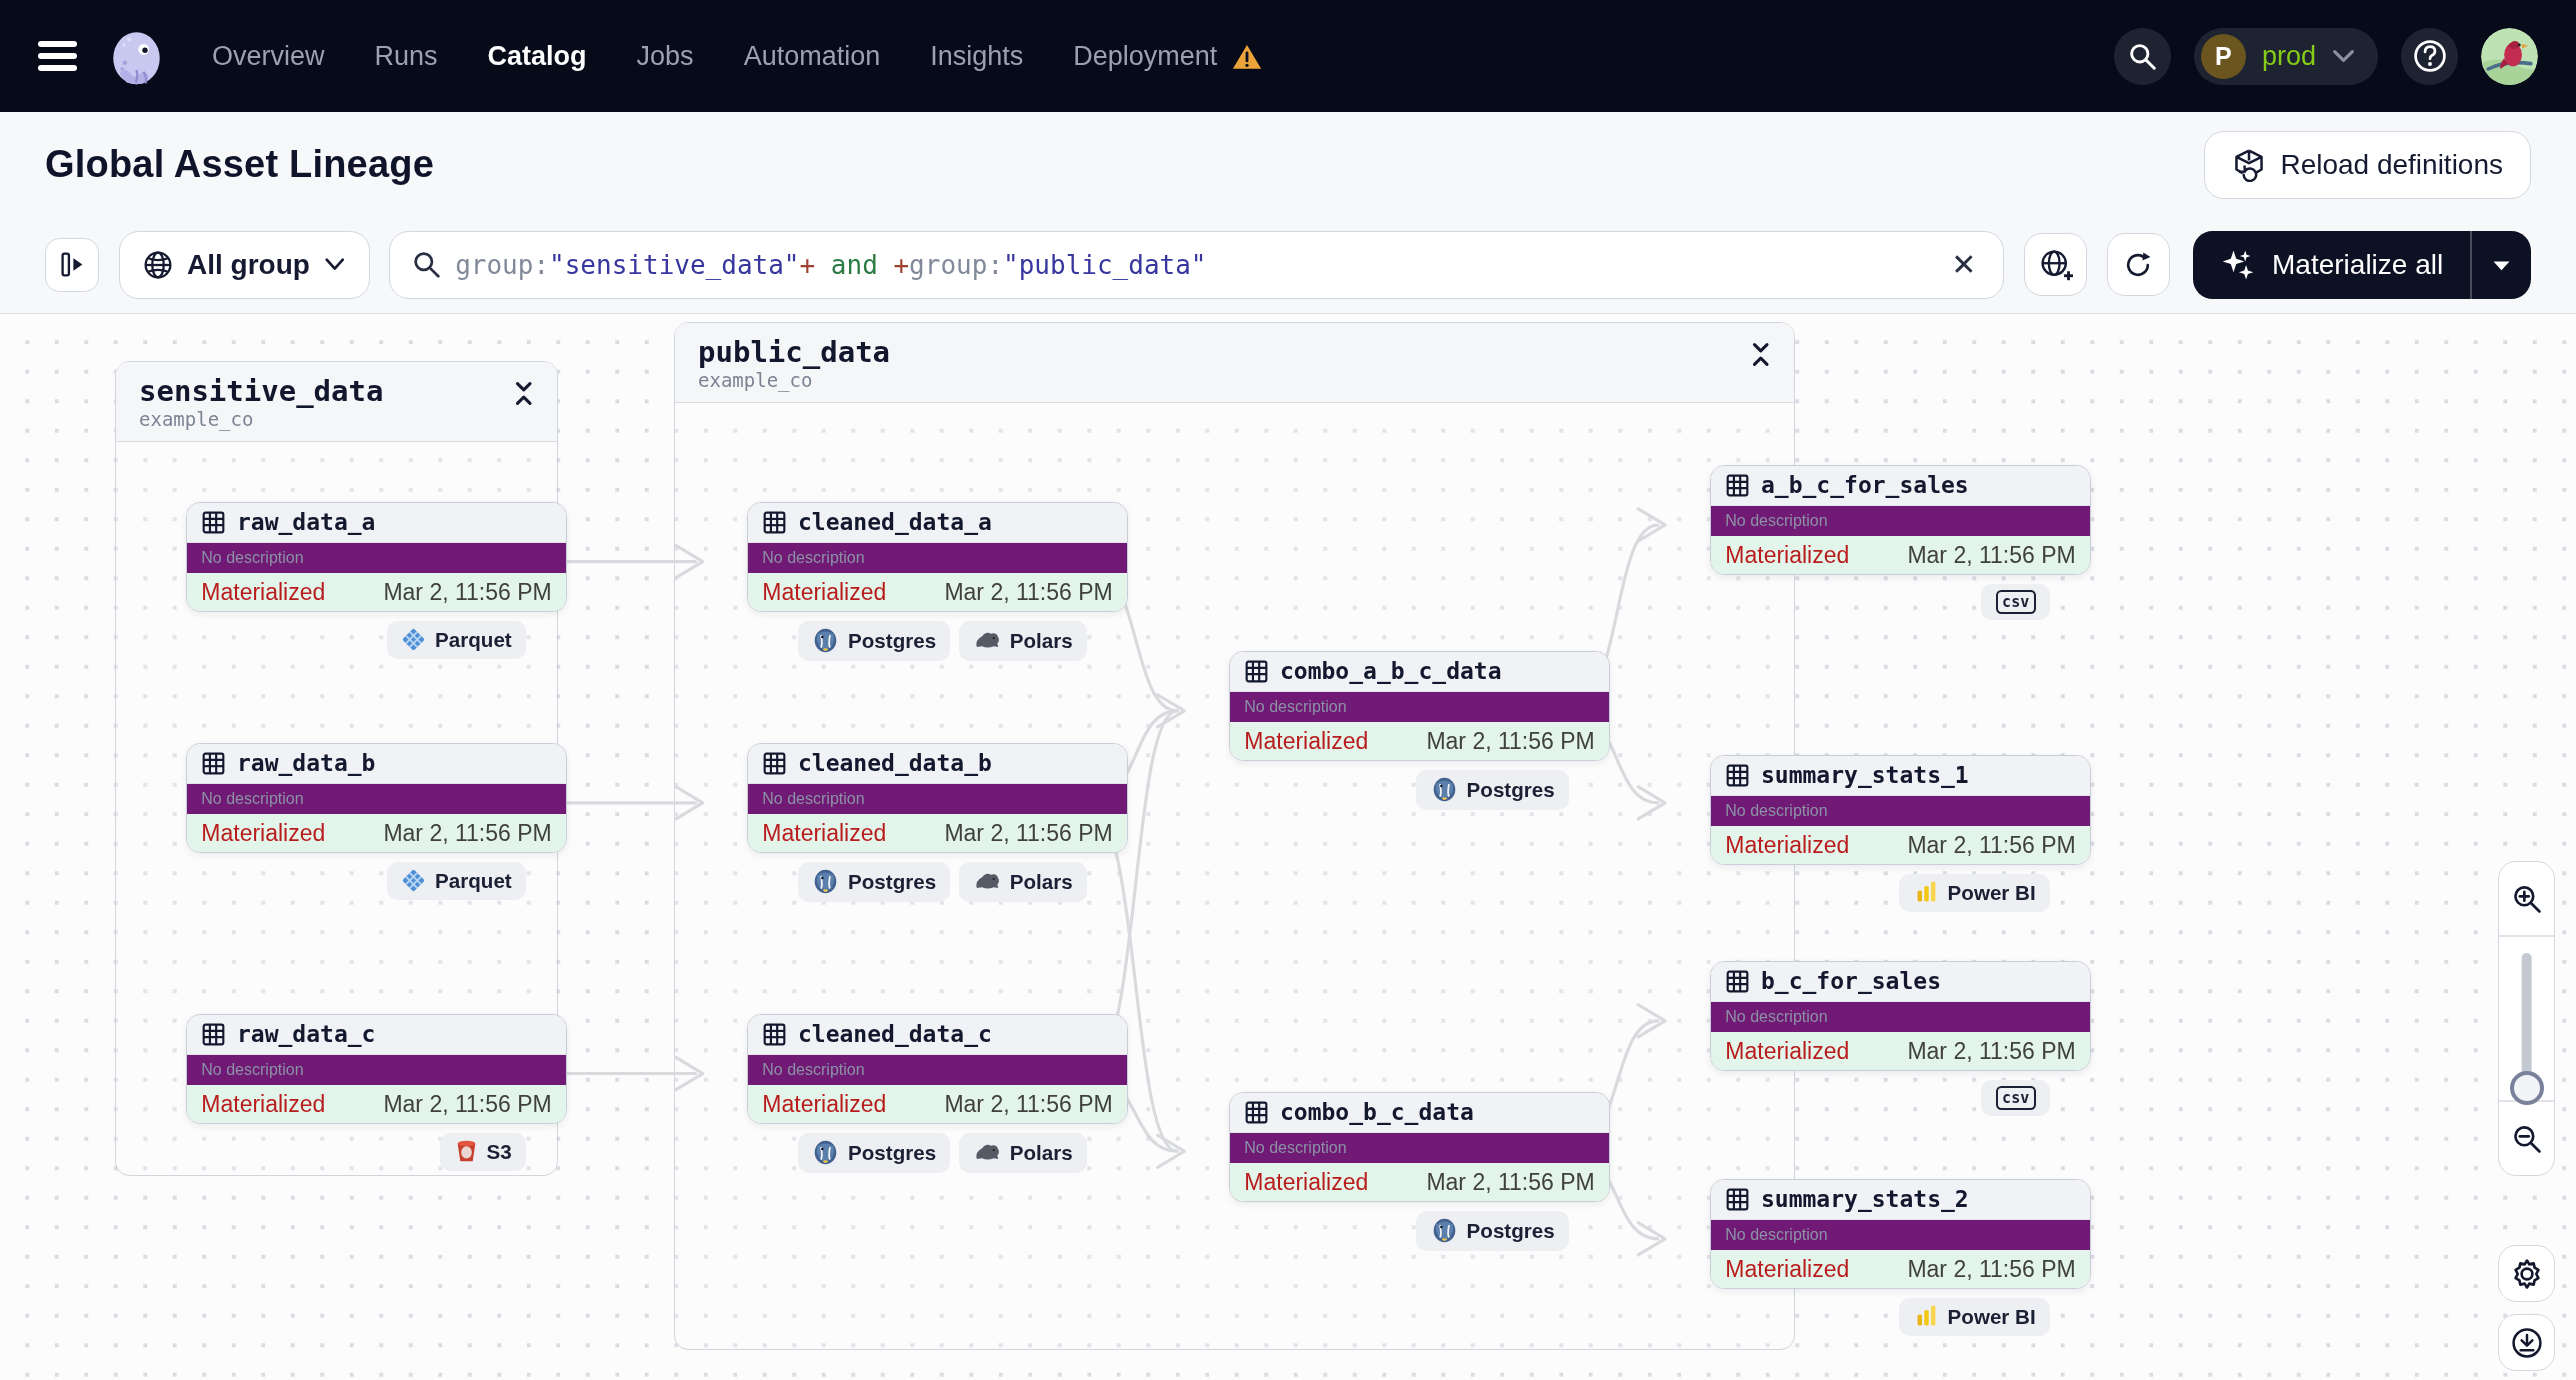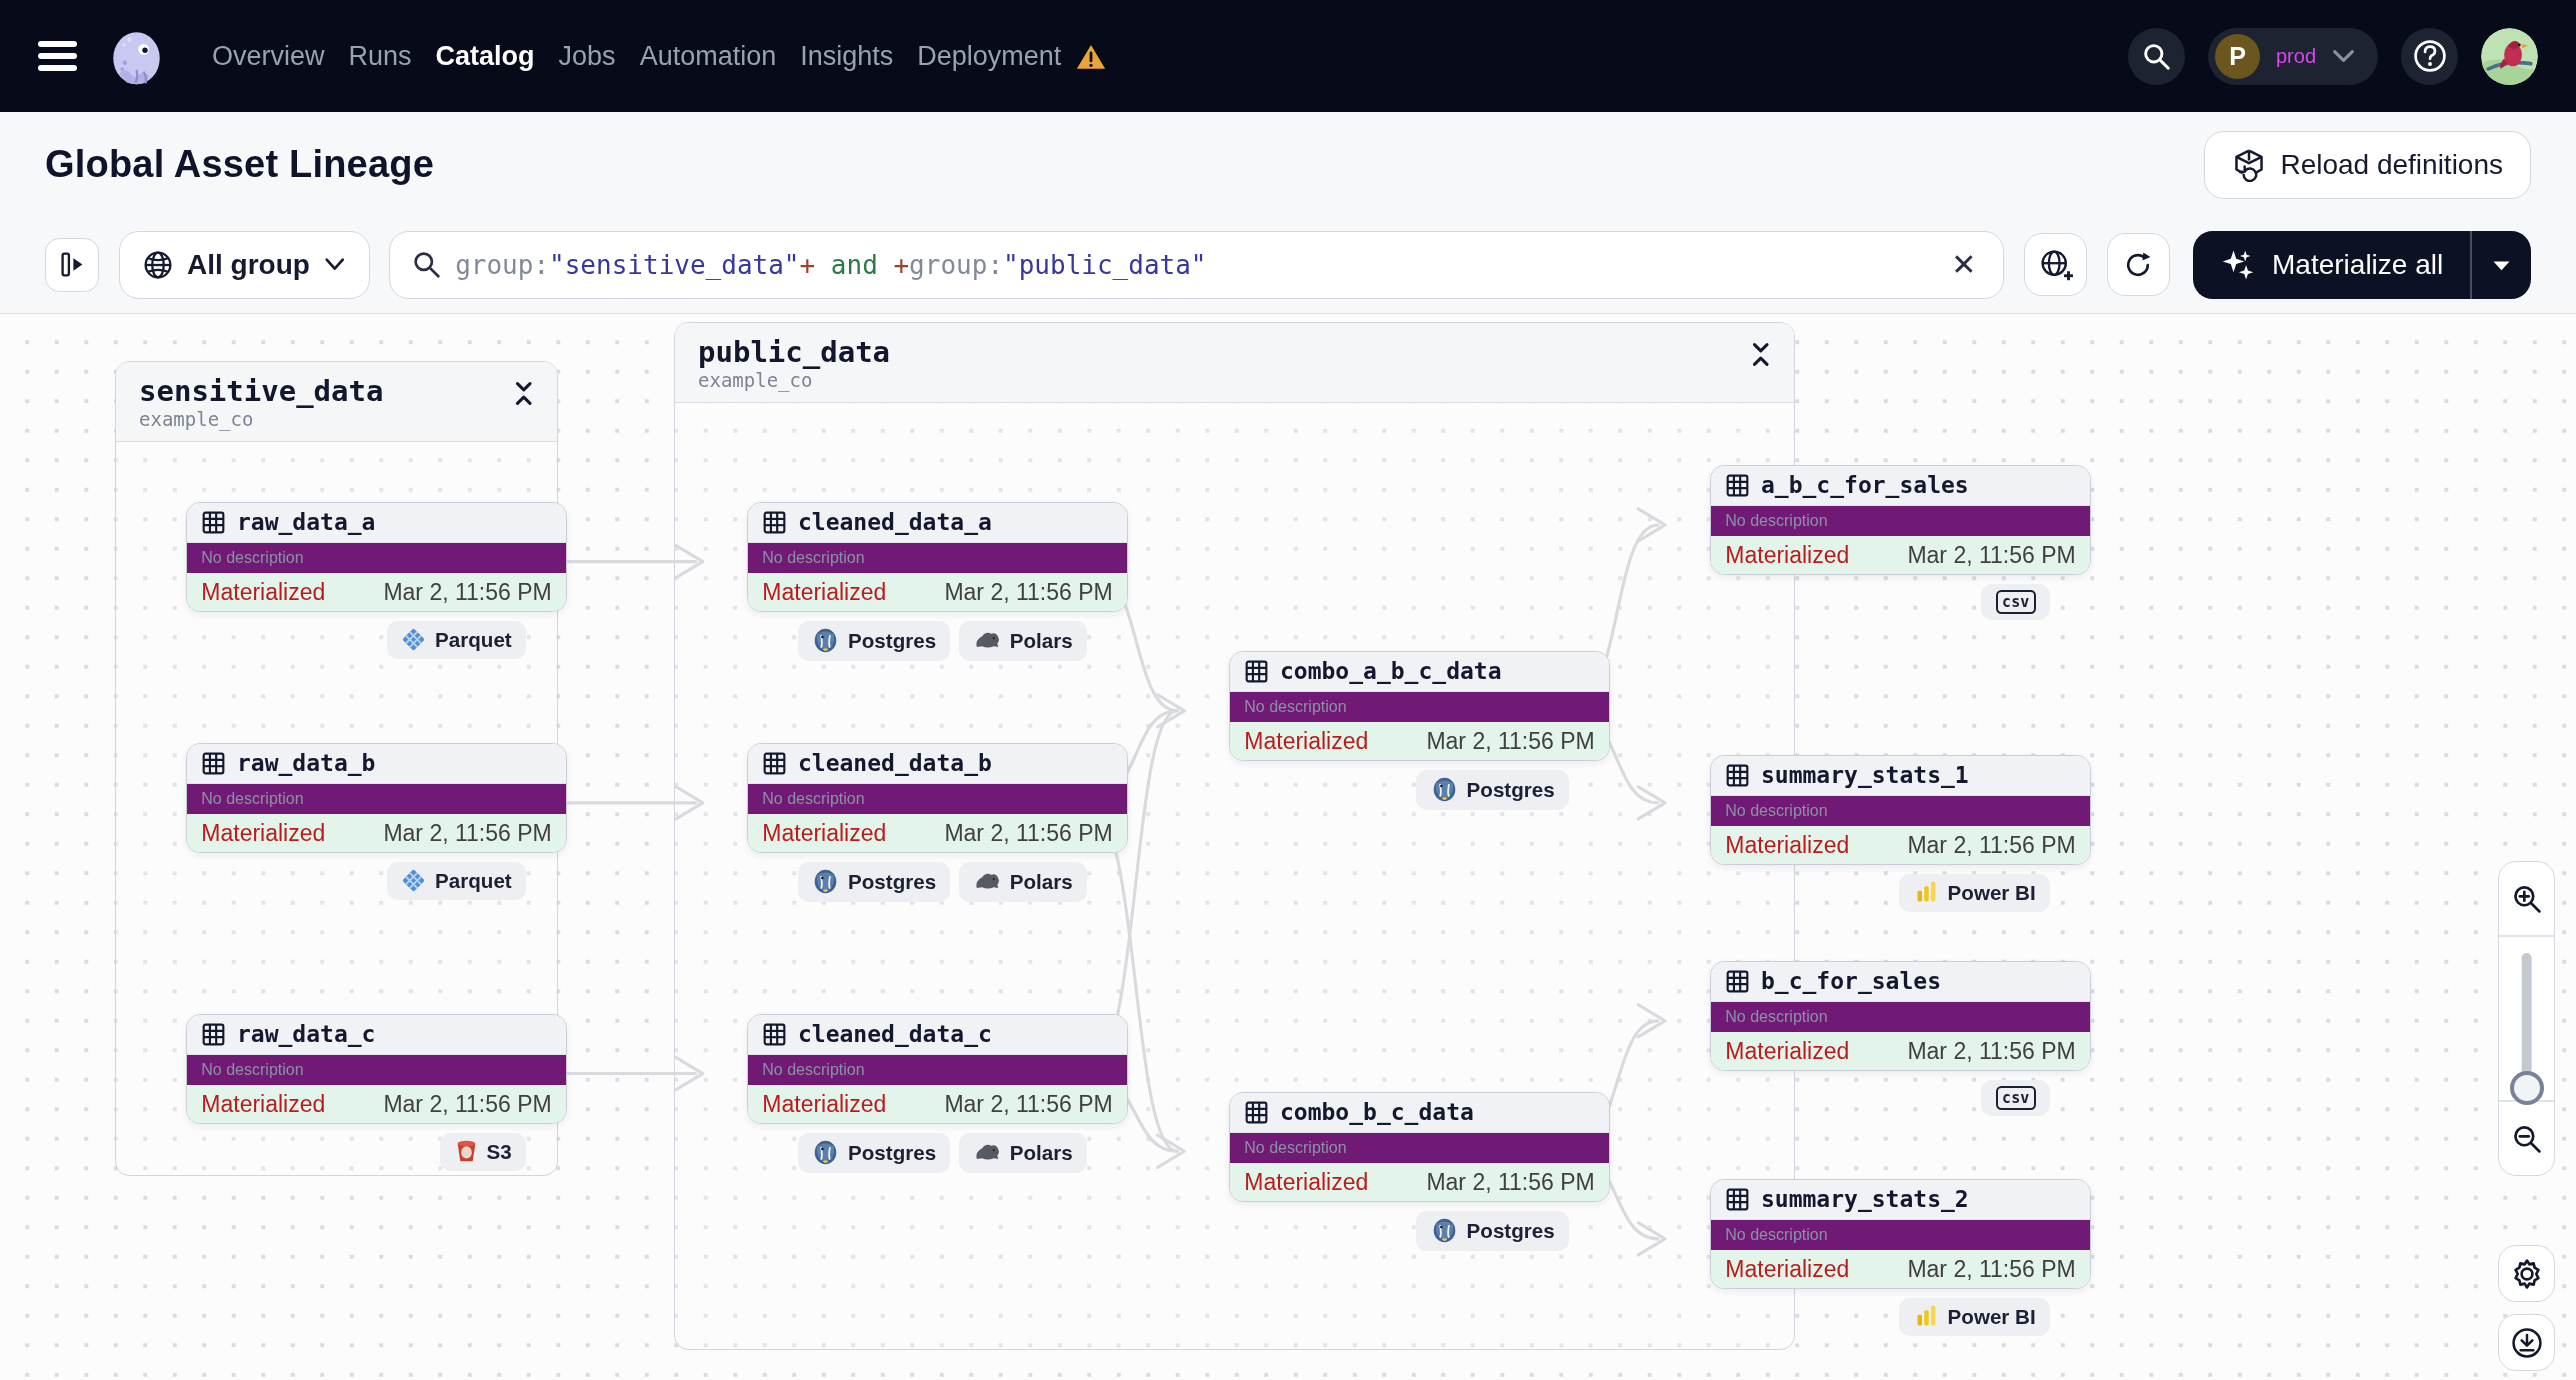--- a/index.html
+++ b/index.html
@@ -6,29 +6,29 @@
   html,body { width:2576px; height:1380px; overflow:hidden; background:#fcfcfd;
               font-family:"Liberation Sans", sans-serif; }
   #app { position:relative; width:2576px; height:1380px; }
 
   
   .nav { position:absolute; left:0; top:0; width:100%; height:112px; background:#060a19;
          display:flex; align-items:center; padding:0 38px; }
   .hamburger { width:39px; height:30px; display:flex; flex-direction:column; justify-content:space-between; cursor:pointer; margin-right:30px;}
   .hamburger span { display:block; height:6.3px; border-radius:3.6px; background:#ffffff; }
   .logo { width:59px; height:59px; margin-right:46px; }
-  .nav-items { display:flex; align-items:center; gap:24px; }
+  .nav-items { display:flex; align-items:center; gap:50px; }
   .nav-item { color:#9aa1b2; font-size:27px; cursor:pointer; display:flex; align-items:center; gap:14.3px;}
   .nav-item.active { color:#ffffff; font-weight:bold; }
   .nav-right { margin-left:auto; display:flex; align-items:center; gap:23px; }
   .nav-circle { width:57px; height:57px; border-radius:50%; background:#1e2332; display:flex; align-items:center; justify-content:center; cursor:pointer; }
   .env-pill { height:57px; border-radius:29px; background:#1e2332; display:flex; align-items:center; gap:16px; padding:0 23px 0 7.2px; cursor:pointer;}
   .env-avatar { width:45px; height:45px; border-radius:50%; background:#6b561f; color:#fff; font-size:25px; font-weight:bold;
                 display:flex; align-items:center; justify-content:center; }
-  .env-name { color:#d946ef; font-size:20px; }
+  .env-name { color:#84cc16; font-size:27px; }
   .user-avatar { width:57px; height:57px; border-radius:50%; overflow:hidden; cursor:pointer; }
 
   
   .page-header { position:absolute; left:0; top:112px; width:100%; height:105px; background:#f7f8fa;
                  display:flex; align-items:center; padding:0 45px; }
   .page-title { font-size:38px; font-weight:bold; color:#10142b; letter-spacing:0.2px;}
   .reload-btn { margin-left:auto; height:68px; border:1.8px solid #d3d7df; border-radius:19.7px; background:#ffffff;
                 display:flex; align-items:center; gap:14.3px; padding:0 27px; font-size:28px; color:#161a31; cursor:pointer;}
 
   

